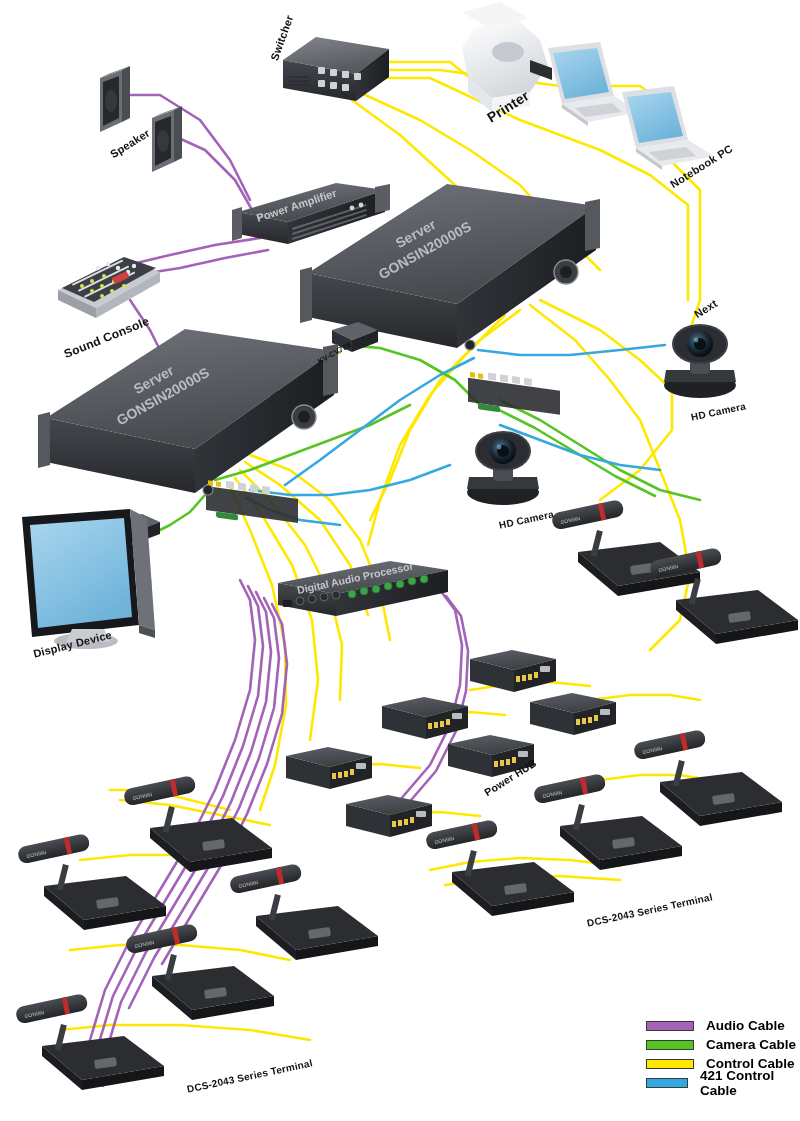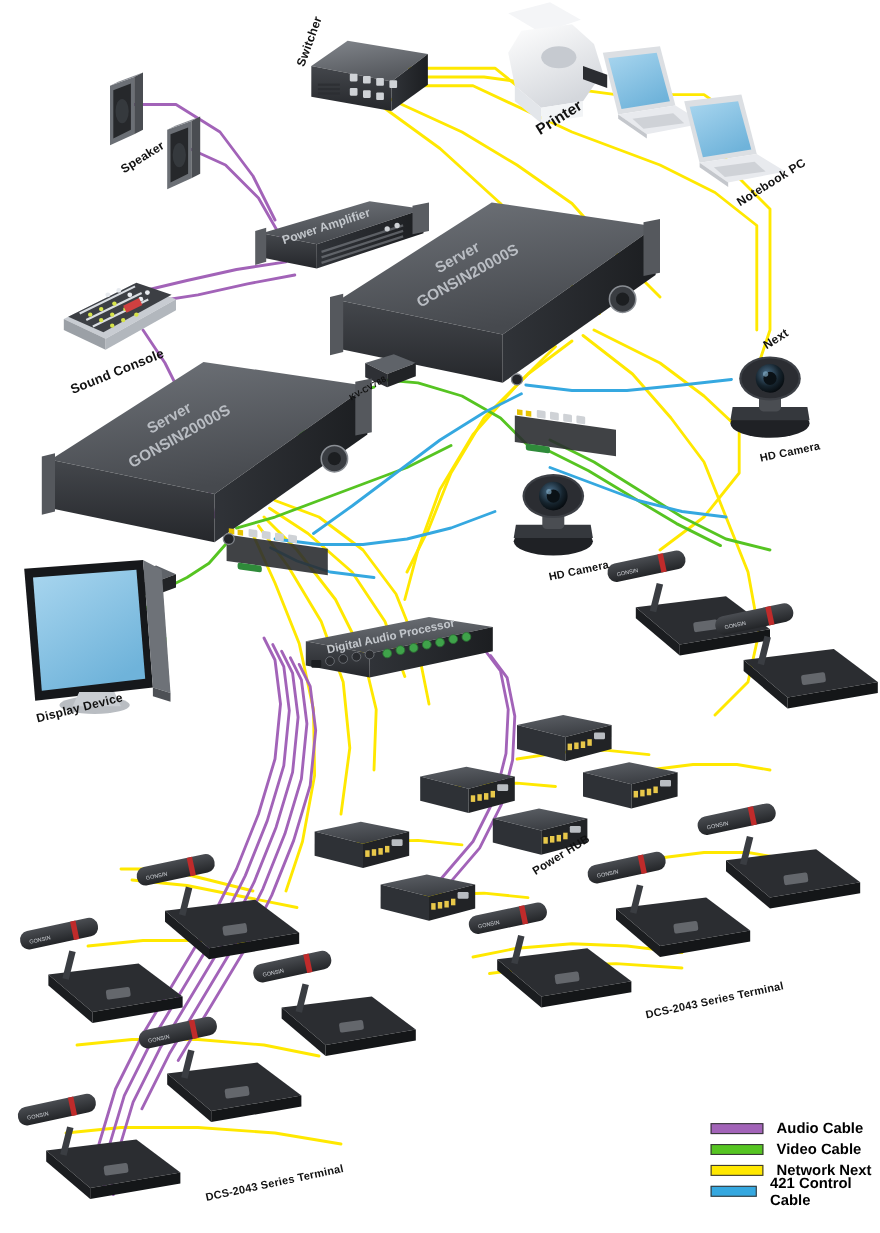--- a/index.html
+++ b/index.html
@@ -588,25 +588,25 @@
 
 <div class="lbl" style="left:186px;top:1084px;font-size:10px;transform:rotate(-12deg);">DCS-2043 Series Terminal</div>
 
 <div class="legend">
   <div class="legend-row">
     <span class="legend-swatch" style="background:#a263b8"></span>
     <span class="legend-text">Audio Cable</span>
   </div>
   <div class="legend-row">
     <span class="legend-swatch" style="background:#56c422"></span>
-    <span class="legend-text">Video Cable</span>
+    <span class="legend-text">Camera Cable</span>
   </div>
   <div class="legend-row">
     <span class="legend-swatch" style="background:#ffe800"></span>
-    <span class="legend-text">Network Next</span>
+    <span class="legend-text">Control Cable</span>
   </div>
   <div class="legend-row">
     <span class="legend-swatch" style="background:#35a8e0"></span>
     <span class="legend-text">421 Control Cable</span>
   </div>
 </div>
 
 </div>
 
 </body></html>

